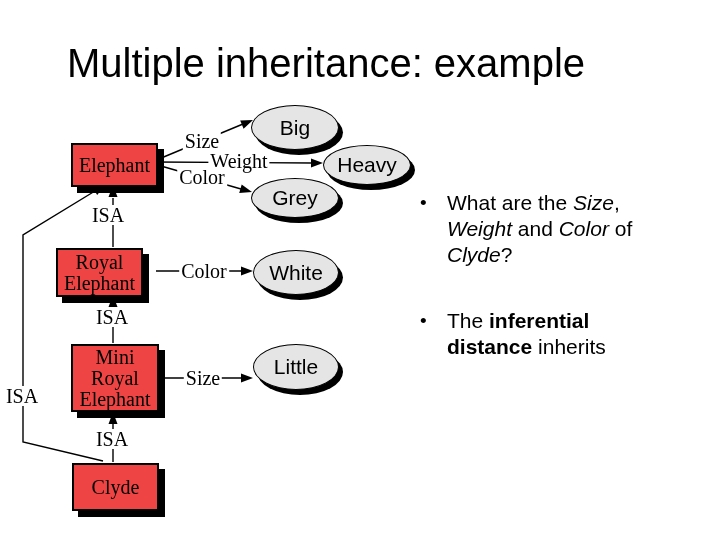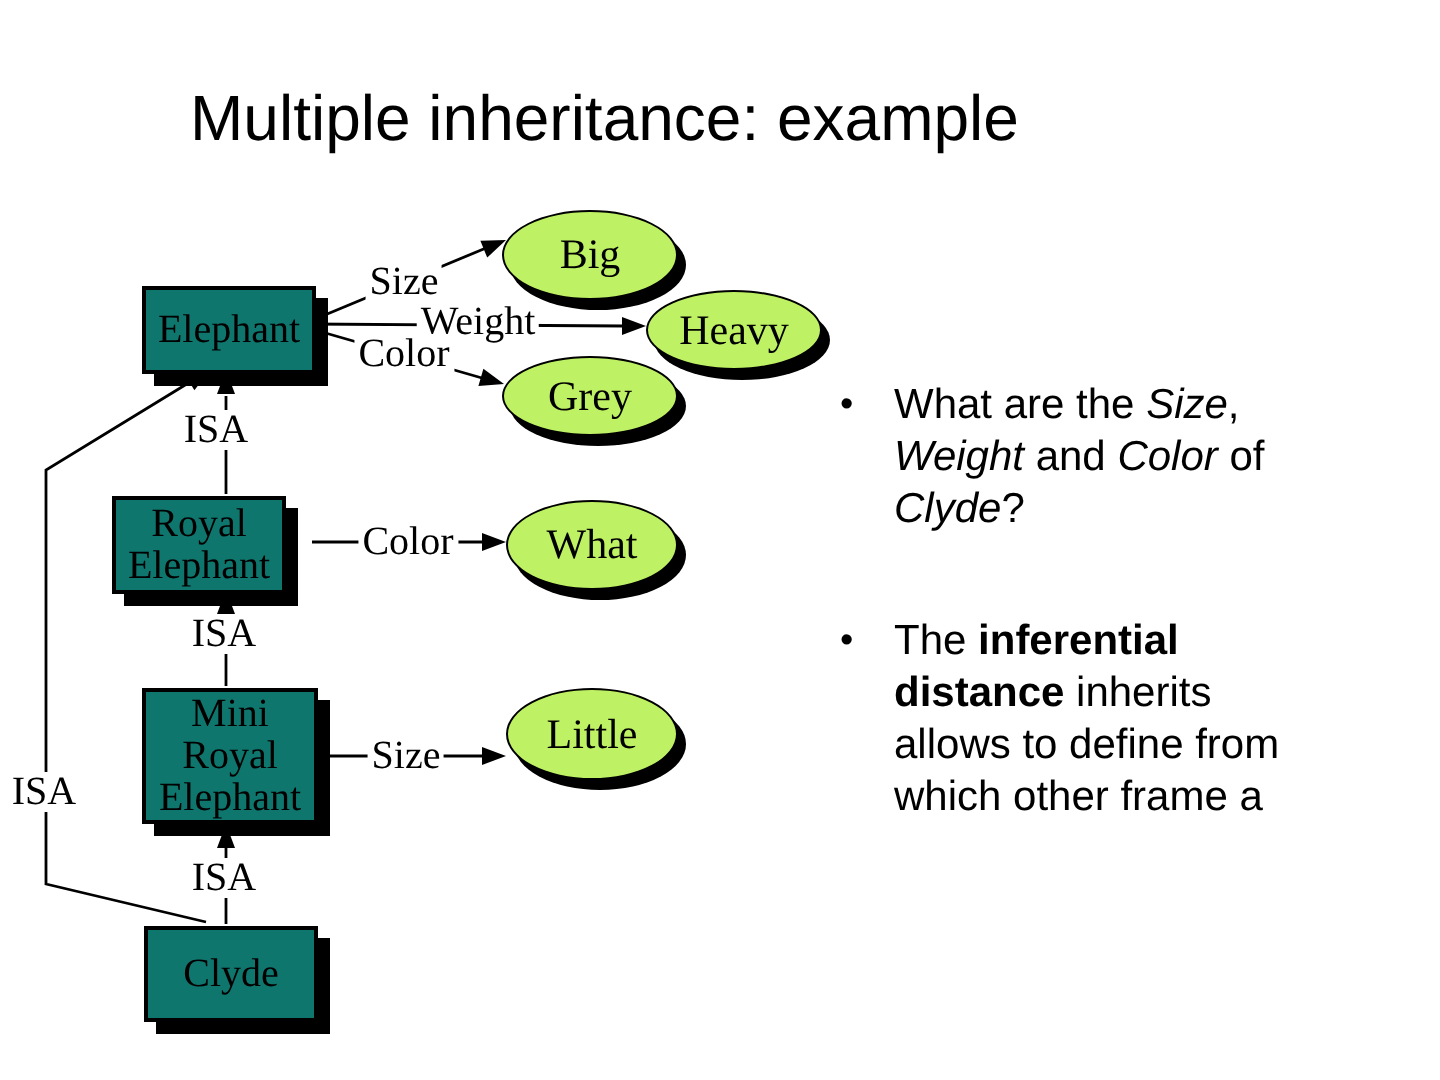--- a/index.html
+++ b/index.html
@@ -3,34 +3,34 @@
 <meta charset="utf-8">
 <style>
   html,body{margin:0;padding:0}
   body{
     width:720px;height:540px;position:relative;overflow:hidden;
     background:#ffffff;color:#000000;
     font-family:"Liberation Sans",sans-serif;
   }
   .title{
     position:absolute;left:67px;top:43px;
-    font-size:32px;line-height:1;white-space:nowrap;font-weight:400;margin-left:28px;
+    font-size:40px;line-height:1;white-space:nowrap;font-weight:400;
   }
   svg.links{position:absolute;left:0;top:0;pointer-events:none}
   .frame{
-    position:absolute;background:#0f766e;border:2px solid #000;
+    position:absolute;background:#ef4444;border:2px solid #000;
     box-shadow:6px 6px 0 #000;
     display:flex;align-items:center;justify-content:center;text-align:center;
     font-family:"Liberation Serif",serif;font-size:20px;line-height:21px;
   }
   .oval{
-    position:absolute;background:#bef264;border:1.5px solid #000;border-radius:50%;
+    position:absolute;background:#e5e5e5;border:1.5px solid #000;border-radius:50%;
     box-shadow:4px 5px 0 #000;
     display:flex;align-items:center;justify-content:center;text-align:center;
-    font-family:Liberation Serif, serif;font-size:21px;
+    font-family:Liberation Sans, sans-serif;font-size:21px;
   }
   .lbl{
     position:absolute;transform:translate(-50%,-50%);
     background:#fff;padding:0 2px;white-space:nowrap;
     font-family:"Liberation Serif",serif;font-size:20px;line-height:20px;
   }
   .bullet{
     position:absolute;left:420px;width:272px;
     display:flex;align-items:flex-start;
     font-size:21px;line-height:26px;
@@ -107,21 +107,21 @@
 <div class="oval" style="left:251px;top:105px;width:86px;height:43px">
   <span>Big</span>
 </div>
 <div class="oval" style="left:323px;top:145px;width:86px;height:38px">
   <span>Heavy</span>
 </div>
 <div class="oval" style="left:251px;top:178px;width:86px;height:38px">
   <span>Grey</span>
 </div>
 <div class="oval" style="left:253px;top:250px;width:84px;height:43px">
-  <span>What</span>
+  <span>White</span>
 </div>
 <div class="oval" style="left:253px;top:344px;width:84px;height:44px">
   <span>Little</span>
 </div>
 
 <span class="lbl" style="left:202px;top:141px">Size</span>
 <span class="lbl" style="left:239px;top:161px">Weight</span>
 <span class="lbl" style="left:202px;top:177px">Color</span>
 <span class="lbl" style="left:204px;top:271px">Color</span>
 <span class="lbl" style="left:203px;top:378px">Size</span>
@@ -131,14 +131,14 @@
 <span class="lbl" style="left:112px;top:439px">ISA</span>
 <span class="lbl" style="left:22px;top:396px">ISA</span>
 
 <div class="bullet" style="top:190px">
   <span class="dot">•</span>
   <span class="txt"><span>What are the </span><i>Size</i><span>,</span><br><i>Weight</i><span> and </span><i>Color</i><span> of</span><br><i>Clyde</i><span>?</span></span>
 </div>
 
 <div class="bullet" style="top:308px">
   <span class="dot">•</span>
-  <span class="txt"><span>The </span><b>inferential</b><br><b>distance</b><span> inherits</span><br><span>allows to define from</span><br><span>which other frame a</span><br></span>
+  <span class="txt"><span>The </span><b>inferential</b><br><b>distance</b><span> inherits</span><br><br><br></span>
 </div>
 
 </body></html>

